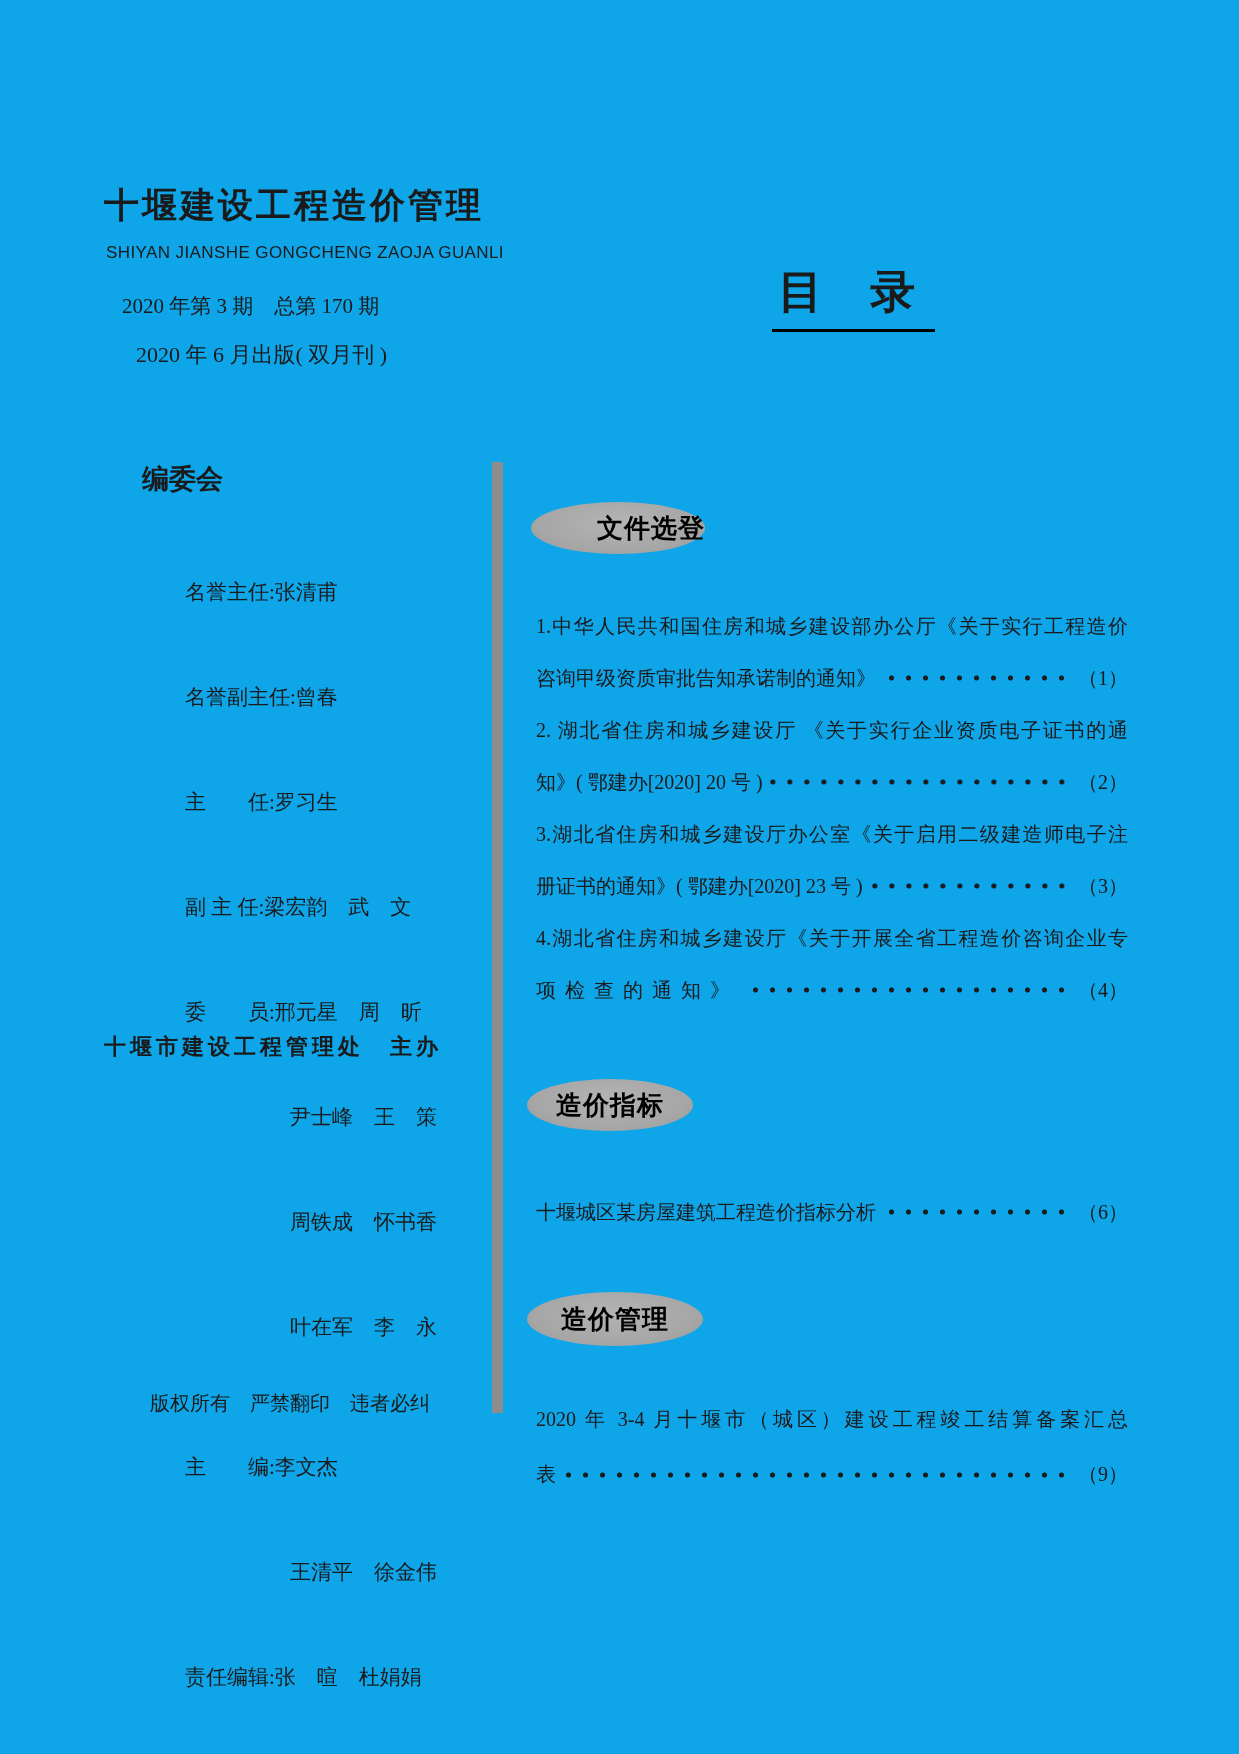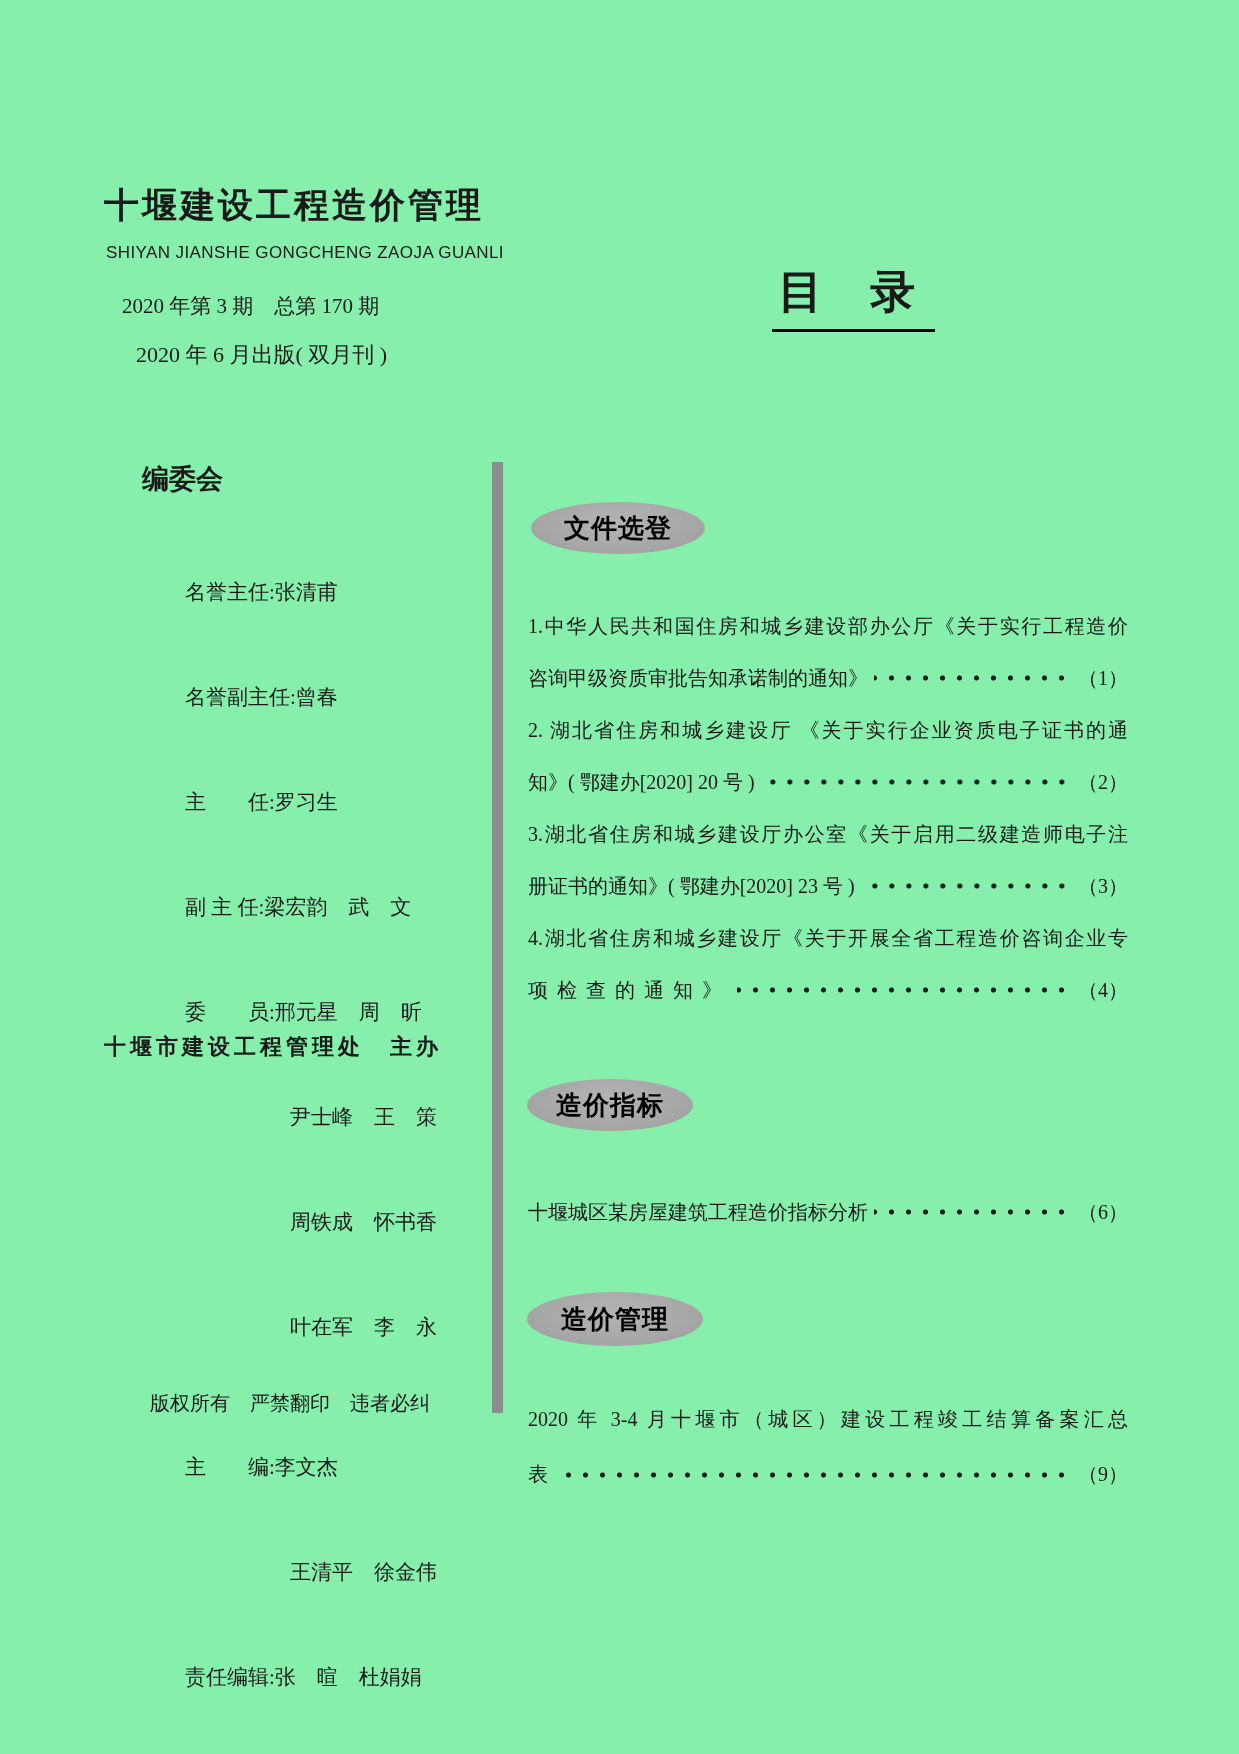--- a/index.html
+++ b/index.html
@@ -1,17 +1,17 @@
 <!DOCTYPE html>
 <html><head>
 <meta charset="utf-8">
 <style>
   html,body{margin:0;padding:0;background:#e8e8e8;}
   .page{
-    position:relative;width:1239px;height:1754px;background:#86efac;
+    position:relative;width:1239px;height:1754px;background:#0ea5e9;
     font-family:"Liberation Serif",serif;color:#1a1a1a;overflow:hidden;
     margin:0 auto;
   }
   
   .masthead-title{
     position:absolute;left:104px;top:182px;
     font-size:35px;font-weight:bold;letter-spacing:3px;white-space:pre;
     font-family:"Liberation Serif",serif;
   }
   .masthead-sub{
@@ -58,28 +58,28 @@
     font-size:45px;font-weight:bold;letter-spacing:18px;white-space:pre;
     padding:0 2px 7px 6px;border-bottom:3px solid #000;
   }
   .pill{
     position:absolute;display:flex;align-items:center;justify-content:center;
     border-radius:50%;
     background:radial-gradient(ellipse at 50% 40%, #b4b4b4 0%, #a6a6a6 65%, #989898 100%);
     font-family:"Liberation Sans",sans-serif;font-weight:bold;
     font-size:26px;color:#000;letter-spacing:1px;
   }
-  .pill.p1{left:531px;top:502px;width:174px;height:52px;}
+  .pill.p1{left:531px;top:502px;width:174px;height:52px;justify-content:flex-end;}
   .pill.p2{left:527px;top:1079px;width:166px;height:52px;}
   .pill.p3{left:527px;top:1292px;width:176px;height:54px;}
   .entries{position:absolute;width:600px;font-size:20px;}
   .entries.e1{left:528px;top:600px;}
   .entries.e2{left:528px;top:1186px;}
   .entries.e3{left:528px;top:1392px;}
-  .line{height:52px;display:flex;align-items:center;}
+  .line{height:52px;display:flex;align-items:center;margin-left:8px;}
   .entries.e3 .line{height:55px;}
   .line.full{display:block;line-height:52px;text-align:justify;text-align-last:justify;}
   .entries.e3 .line.full{line-height:55px;}
   .line .txt{white-space:pre;}
   .line .txt.sp{letter-spacing:9px;}
   .dots{
     flex:1;height:20px;margin:0 8px 0 6px;align-self:center;
     background-image:radial-gradient(circle, #1c1c1c 2.2px, transparent 2.9px);
     background-size:17px 20px;background-repeat:repeat-x;
     background-position:right center;

